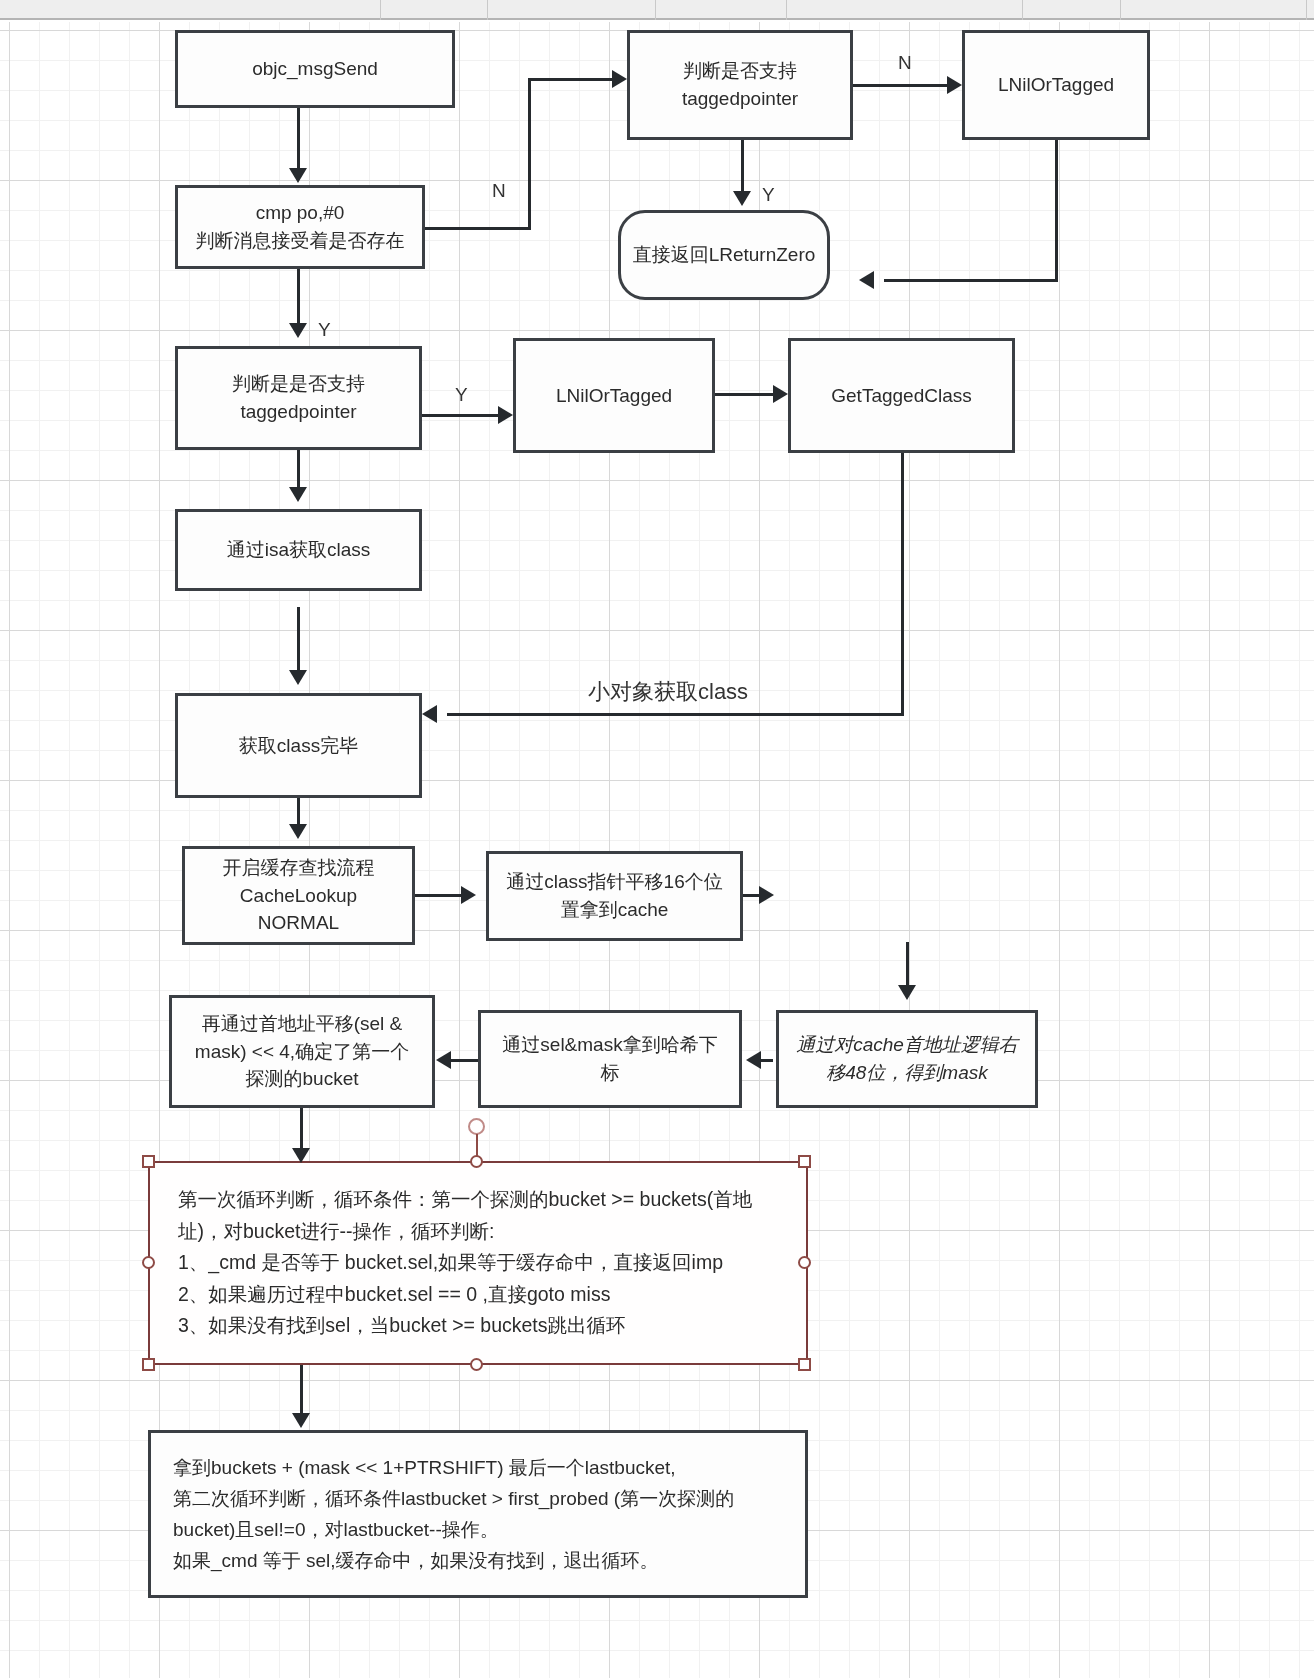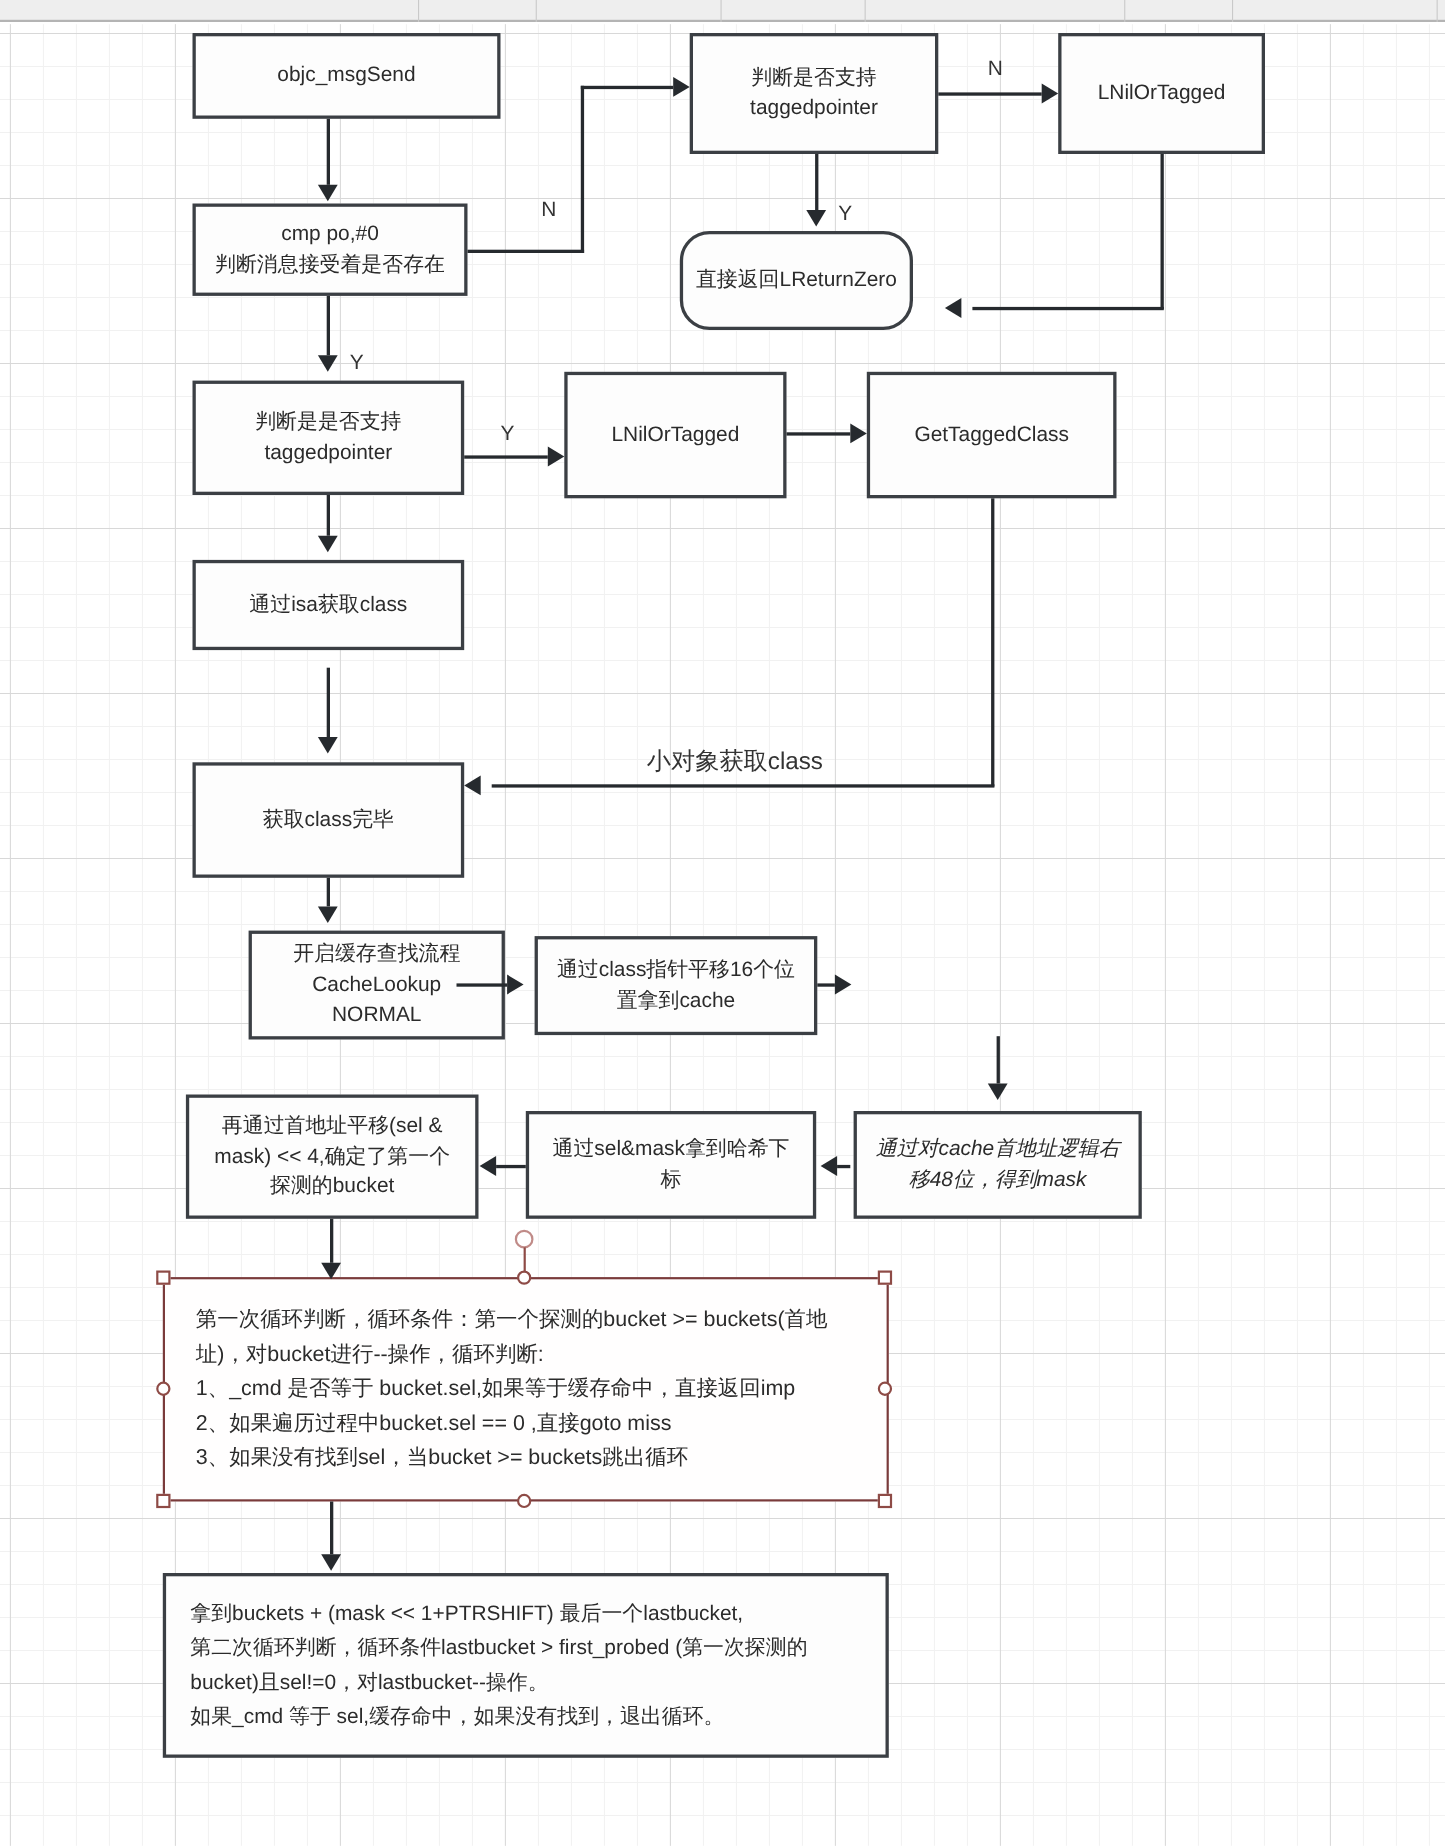--- a/index.html
+++ b/index.html
@@ -125,21 +125,21 @@
 taggedpointer</div>
 
   <div class="node" style="left:513px; top:316px;  width:202px; height:115px;">LNilOrTagged</div>
 
   <div class="node" style="left:788px; top:316px;  width:227px; height:115px;">GetTaggedClass</div>
 
   <div class="node" style="left:175px; top:487px;  width:247px; height:82px;">通过isa获取class</div>
 
   <div class="node" style="left:175px; top:671px;  width:247px; height:105px;">获取class完毕</div>
 
-  <div class="node" style="left:182px; top:824px;  width:233px; height:99px;margin-left:44px;">开启缓存查找流程
+  <div class="node" style="left:182px; top:824px;  width:233px; height:99px;">开启缓存查找流程
 CacheLookup
 NORMAL</div>
 
   <div class="node" style="left:486px; top:829px;  width:257px; height:90px;">通过class指针平移16个位
 置拿到cache</div>
 
 
   <div class="node" style="left:776px; top:988px;  width:262px; height:98px;font-style:italic;">通过对cache首地址逻辑右
 移48位，得到mask</div>
 

